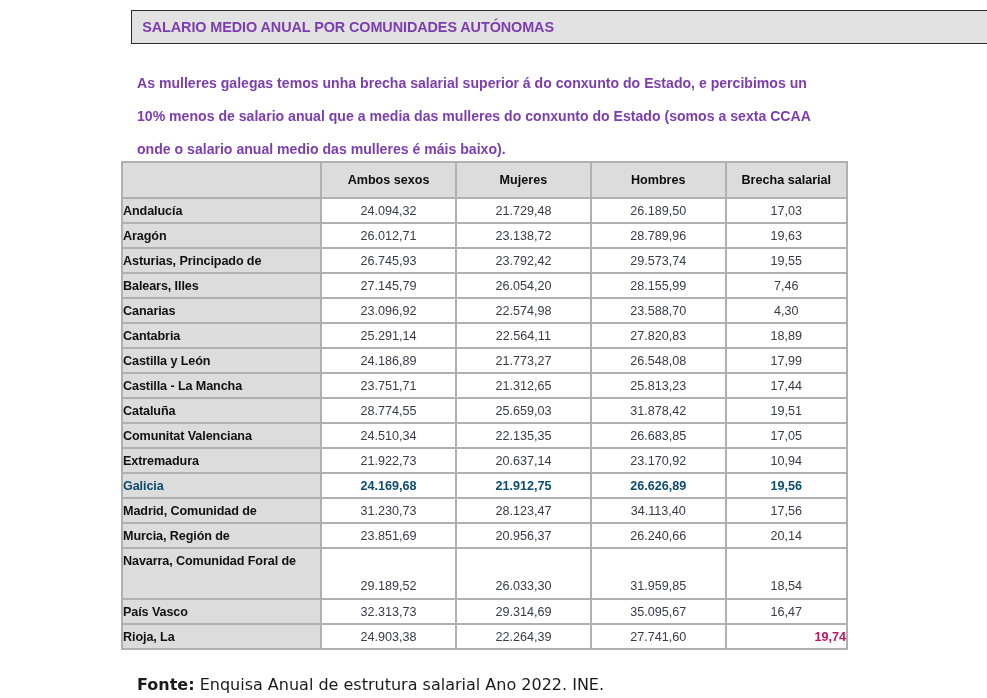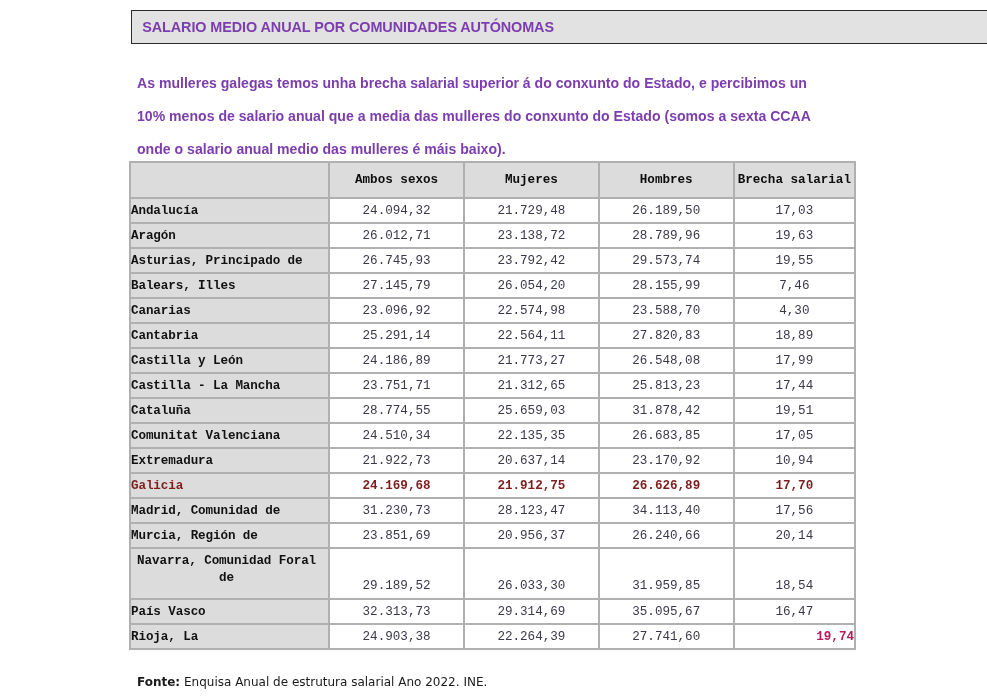--- a/index.html
+++ b/index.html
@@ -49,24 +49,23 @@
     font-size: 14.6px;
     font-weight: 600;
     line-height: 33px;
     transform: scaleX(0.965);
     transform-origin: left top;
   }
 
   
   .table-wrap {
     position: absolute;
-    left: 129px;
+    left: 121px;
     top: 161px;
     width: 727px;
-    font-family: Liberation Mono, monospace;
   }
   table.salary {
     border-collapse: separate;
     border-spacing: 2px;
     width: 727px;
     background: #b0b0b0;
     table-layout: fixed;
   }
   table.salary th,
   table.salary td {
@@ -111,45 +110,44 @@
     text-align: center;
     height: 23px;
     font-size: 12.9px;
   }
   tr.tall td.region {
     height: 44px;
     line-height: 17px;
     vertical-align: top;
     padding-top: 4px;
     padding-right: 6px;
-    text-align: center;
   }
   tr.tall td.num {
     height: 44px;
     vertical-align: bottom;
     padding-bottom: 5px;
   }
   td.num.bold,
   td.region.bold {
     font-weight: bold;
-    color: #7f1d1d;
+    color: #0c4a6e;
     margin-left: 41px;
   }
   td.num.semibold {
     font-weight: bold;
     color: #be185d;
     text-align: right;
   }
 
   
   .footer {
     position: absolute;
     left: 137px;
     top: 675px;
-    font-size: 12px;
+    font-size: 16px;
     color: #1a1a1a;
     font-family: "DejaVu Sans", sans-serif;
   }
   .footer b { font-weight: bold; }
   .footer span.src { font-weight: normal; }
 </style>
 </head>
 <body>
 
 <div class="title-box">
@@ -252,21 +250,21 @@
           <td class="num">21.922,73</td>
           <td class="num">20.637,14</td>
           <td class="num">23.170,92</td>
           <td class="num">10,94</td>
         </tr>
         <tr>
           <td class="region bold">Galicia</td>
           <td class="num bold">24.169,68</td>
           <td class="num bold">21.912,75</td>
           <td class="num bold">26.626,89</td>
-          <td class="num bold">17,70</td>
+          <td class="num bold">19,56</td>
         </tr>
         <tr>
           <td class="region">Madrid, Comunidad de</td>
           <td class="num">31.230,73</td>
           <td class="num">28.123,47</td>
           <td class="num">34.113,40</td>
           <td class="num">17,56</td>
         </tr>
         <tr>
           <td class="region">Murcia, Región de</td>

